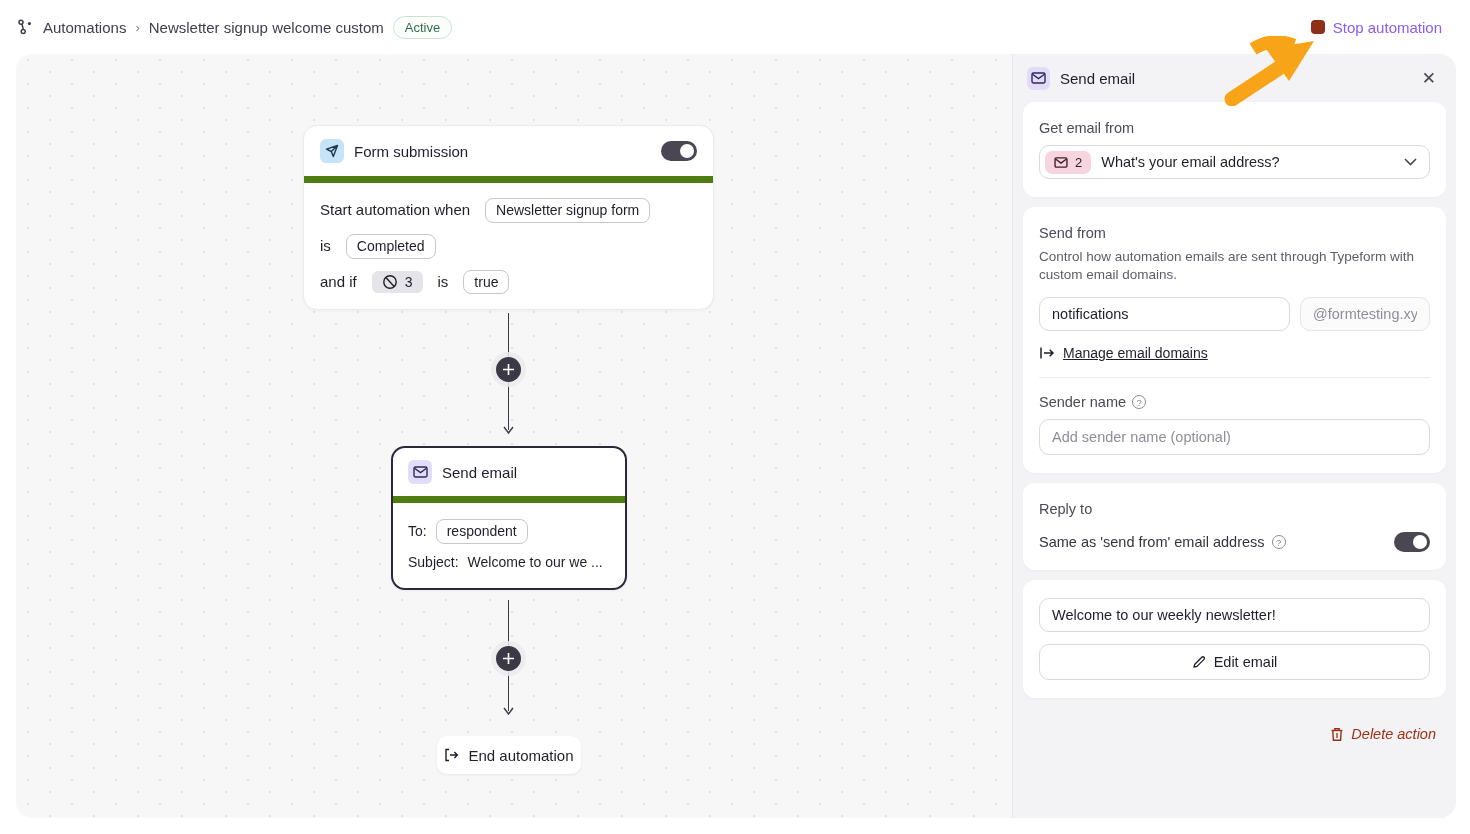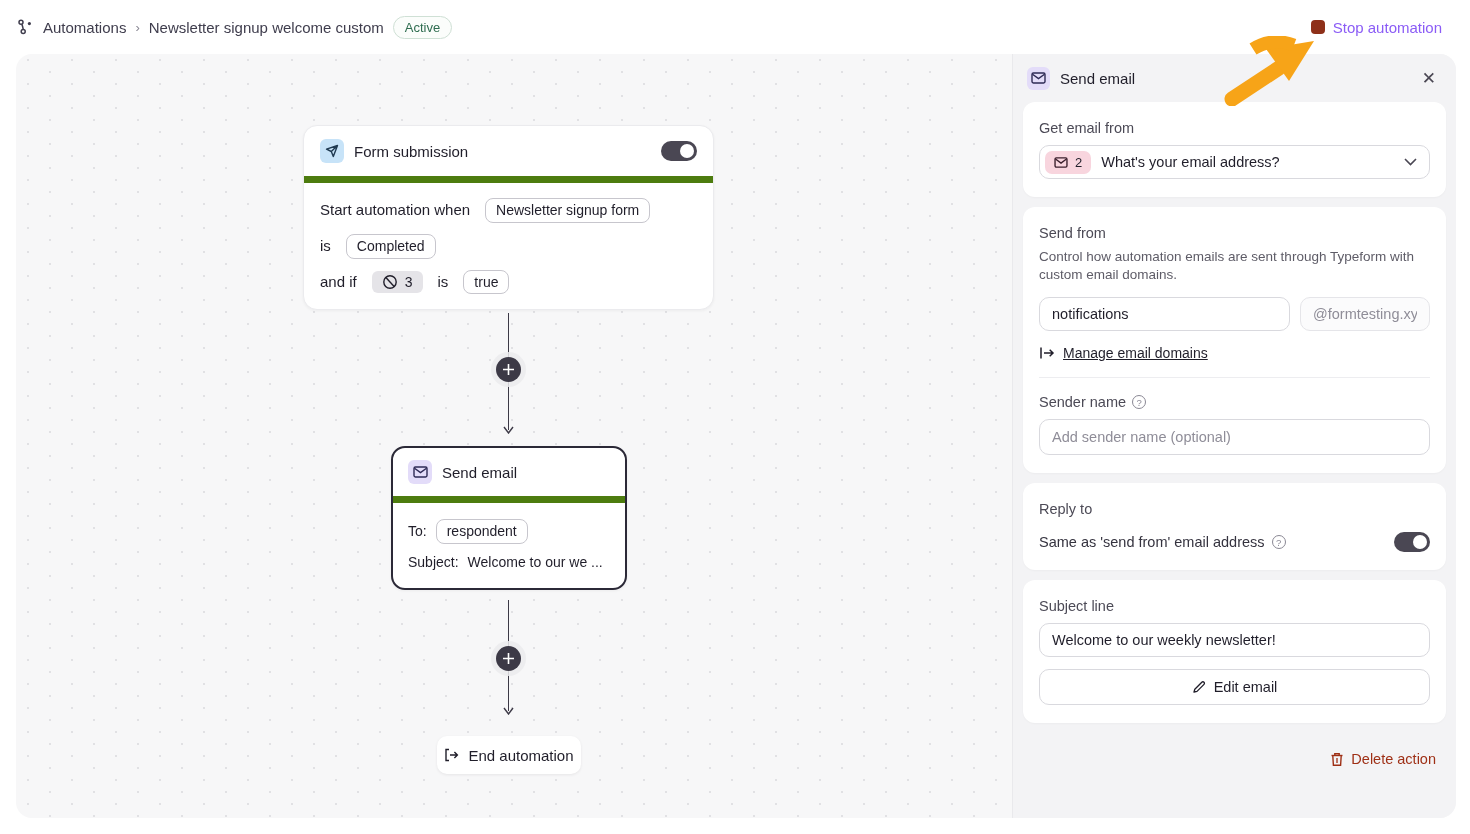--- a/index.html
+++ b/index.html
@@ -58,21 +58,21 @@
   .input-row { display:flex; gap:10px; margin-bottom:14px; }
   .input-domain { width:130px; flex:0 0 auto; color:#b6b5bd; background:#fbfbfc; border-color:#e5e5e9; }
   .link-row { display:flex; align-items:center; gap:8px; font-size:14px; margin:2px 0 16px; cursor:pointer; }
   .link-row span { text-decoration:underline; }
   .pdivider { height:1px; background:#ededf0; margin:0 0 16px; }
   .q-circle { width:14px; height:14px; border:1.2px solid #8a8894; border-radius:50%; color:#8a8894; font-size:9.5px; display:inline-flex; align-items:center; justify-content:center; }
   .row-between { display:flex; align-items:center; justify-content:space-between; }
   .row-label { font-size:14.5px; color:#35333f; display:flex; align-items:center; gap:7px; }
   .edit-btn { margin-top:12px; width:100%; height:36px; border:1px solid #d9d9de; border-radius:10px; background:#fff; display:flex; align-items:center; justify-content:center; gap:8px; font-size:14.5px; color:#201e2a; cursor:pointer; }
   .delete-row { margin:28px 20px 0 0; display:flex; justify-content:flex-end; }
-  .delete-btn { display:flex; align-items:center; gap:7px; color:#9e2f15; font-size:14.5px; cursor:pointer; }
+  .delete-btn { display:flex; align-items:center; gap:7px; color:#9e2f15; font-size:14.5px; cursor:pointer;font-style:italic; }
 
   .annot-arrow { position:absolute; left:1222px; top:36px; width:102px; height:70px; z-index:50; pointer-events:none; }
 </style>
 </head>
 <body>
 
 <div id="app">
 
   <div class="topbar">
     <div class="crumbs">
@@ -239,21 +239,20 @@
             <span>Same as 'send from' email address</span>
             <span class="q-circle">?</span>
           </span>
           <div class="toggle">
               <span class="knob"></span>
             </div>
         </div>
       </div>
 
       <div class="pcard">
-        <div class="plabel">Subject line</div>
         <input class="tinput" value="Welcome to our weekly newsletter!" style="">
         <div class="edit-btn">
           <svg width="14" height="14" viewBox="0 0 14 14">
             <path d="M2 12 L2.8 9.2 L9.8 2.2 C 10.4 1.6 11.4 1.6 12 2.2 C 12.6 2.8 12.6 3.8 12 4.4 L5 11.4 Z" fill="none" stroke="#201e2a" stroke-width="1.3" stroke-linejoin="round"></path>
           </svg>
           <span>Edit email</span>
         </div>
       </div>
 
       <div class="delete-row">

